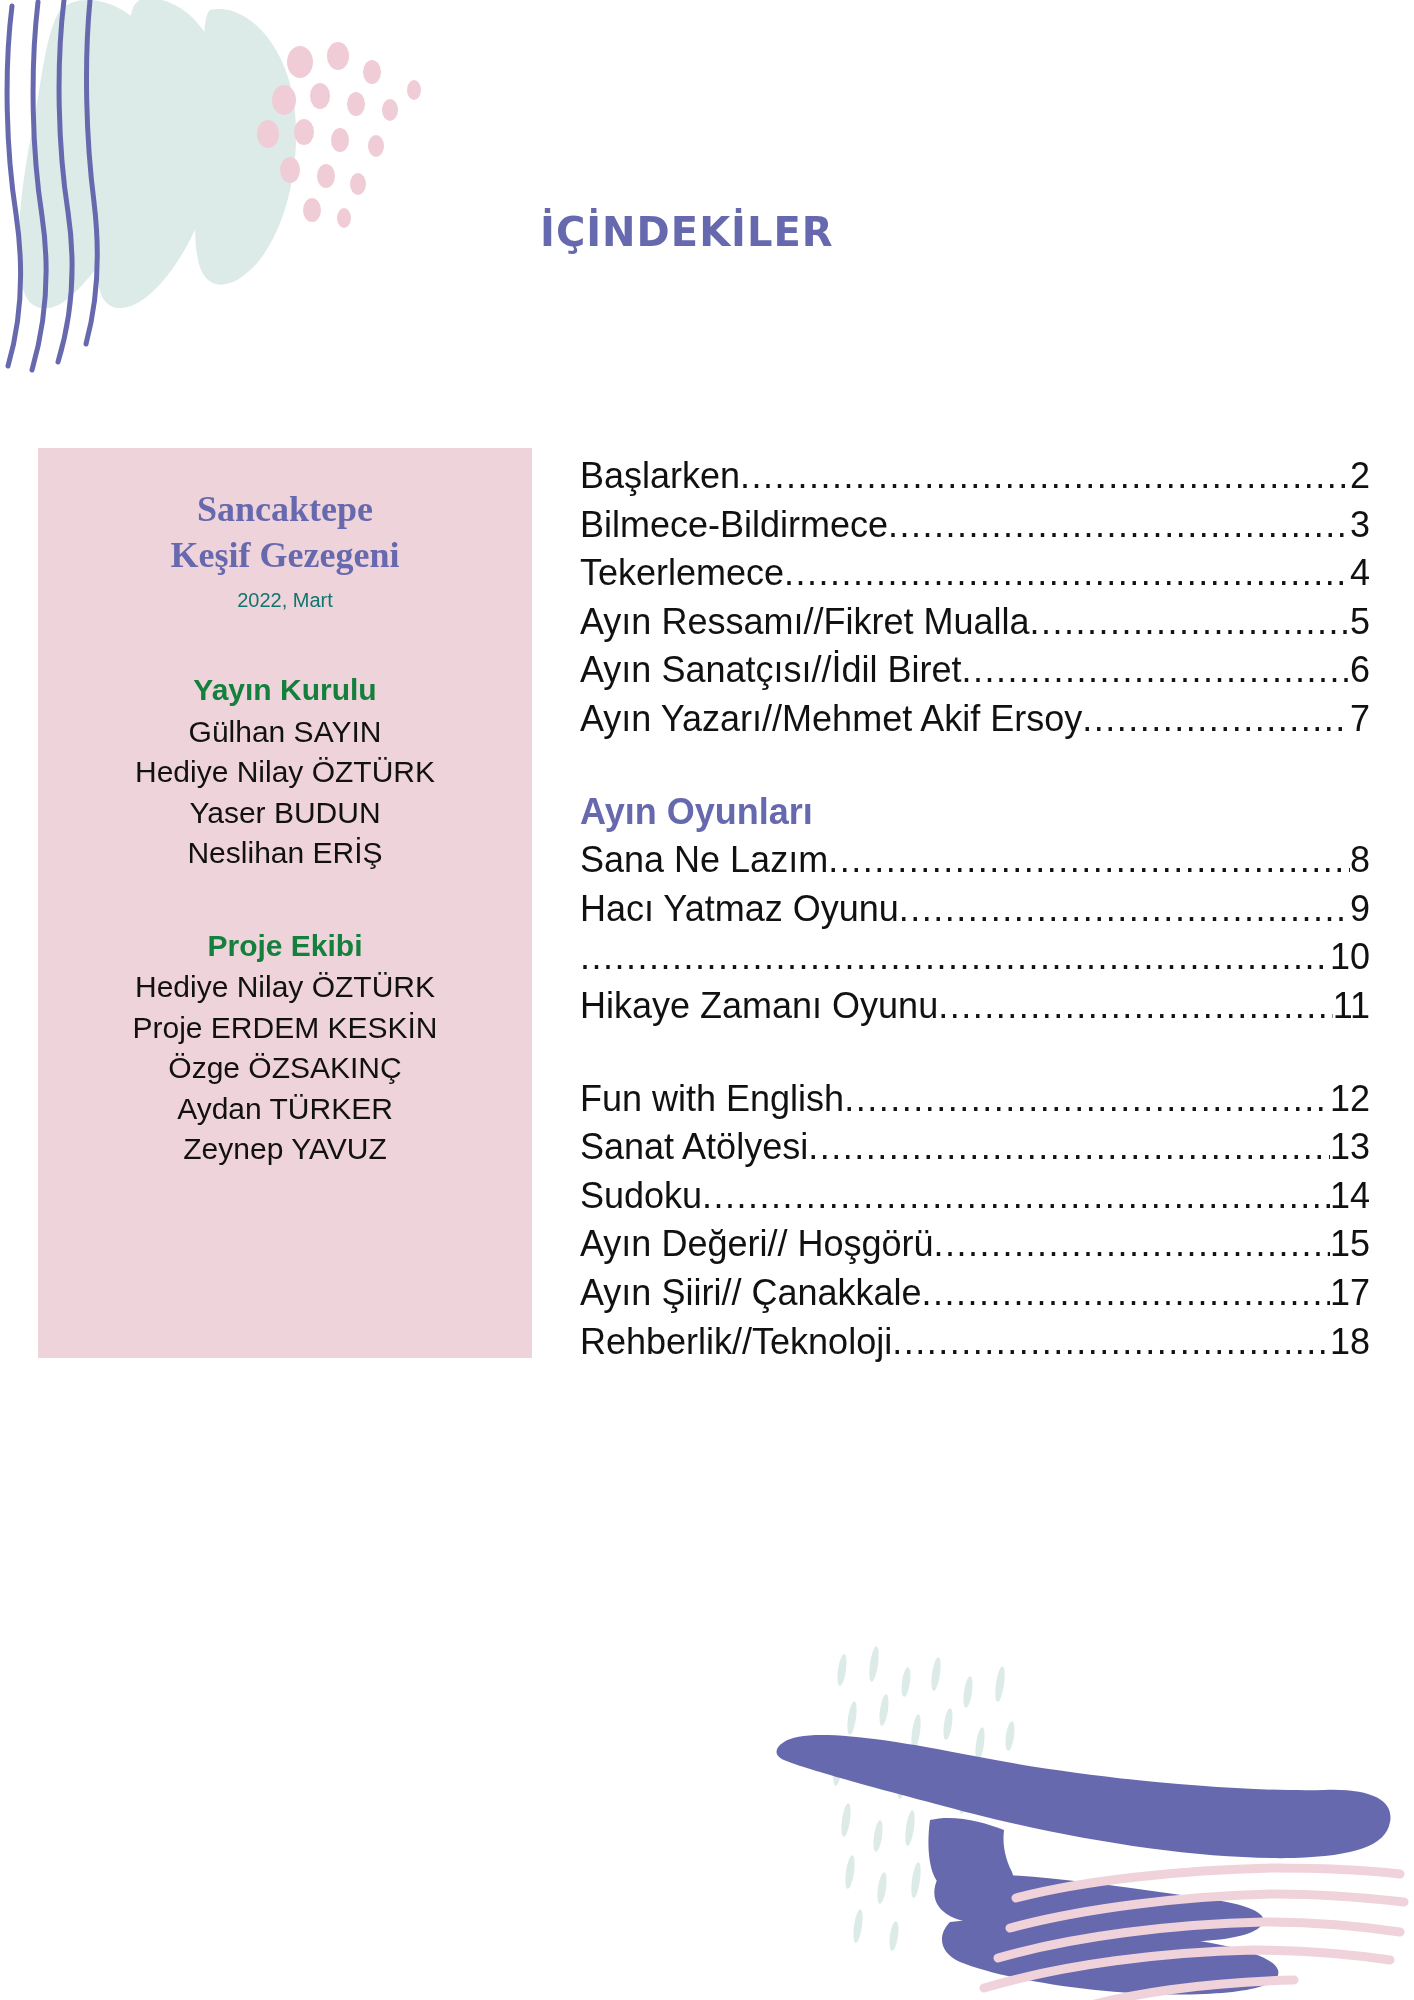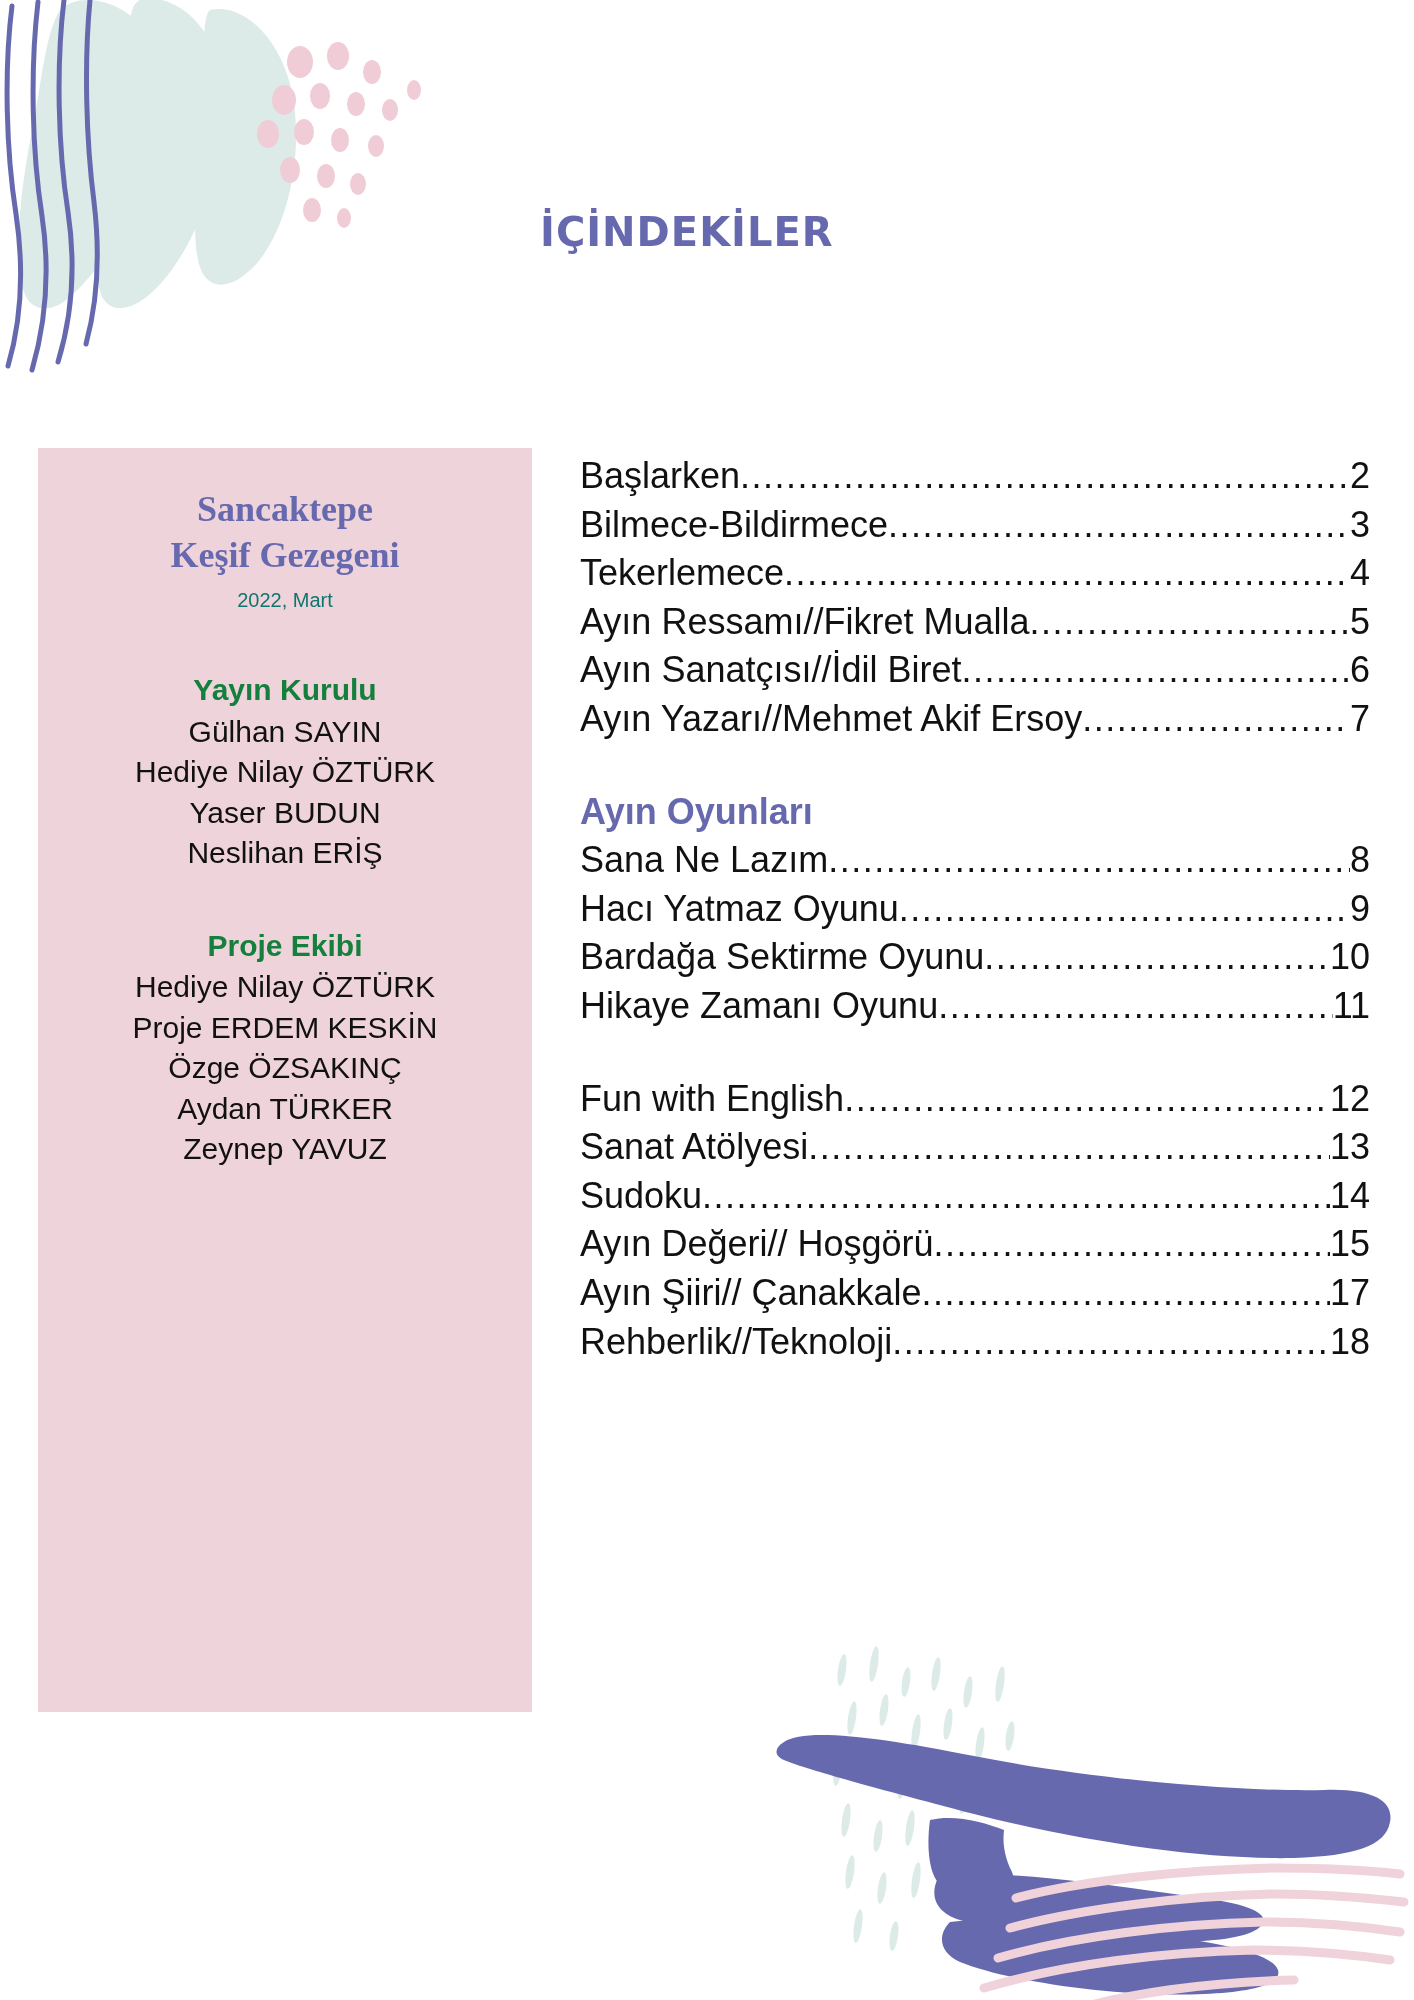--- a/index.html
+++ b/index.html
@@ -46,21 +46,21 @@
     color: #6769ae;
     line-height: 1;
   }
 
   
   .sidebar {
     position: absolute;
     left: 38px;
     top: 448px;
     width: 494px;
-    height: 1264px;
+    height: 910px;
     background: #efd3da;
     box-sizing: border-box;
     padding: 38px 18px 0 18px;
     text-align: center;
   }
   .sb-brand {
     font-family: "Liberation Serif", serif;
     font-weight: 700;
     font-size: 36px;
     line-height: 1.28;
@@ -243,21 +243,20 @@
     <span class="toc-label">Sana Ne Lazım </span>
     <span class="toc-dots">......................................................................................................</span>
     <span class="toc-page">8</span>
   </div>
   <div class="toc-row">
     <span class="toc-label">Hacı Yatmaz Oyunu</span>
     <span class="toc-dots">......................................................................................................</span>
     <span class="toc-page">9</span>
   </div>
   <div class="toc-row">
-    <span class="toc-label">Bardağa Sektirme Oyunu</span>
     <span class="toc-dots">......................................................................................................</span>
     <span class="toc-page">10</span>
   </div>
   <div class="toc-row">
     <span class="toc-label">Hikaye Zamanı Oyunu</span>
     <span class="toc-dots">......................................................................................................</span>
     <span class="toc-page">11</span>
   </div>
 
   <div class="toc-gap"></div>

